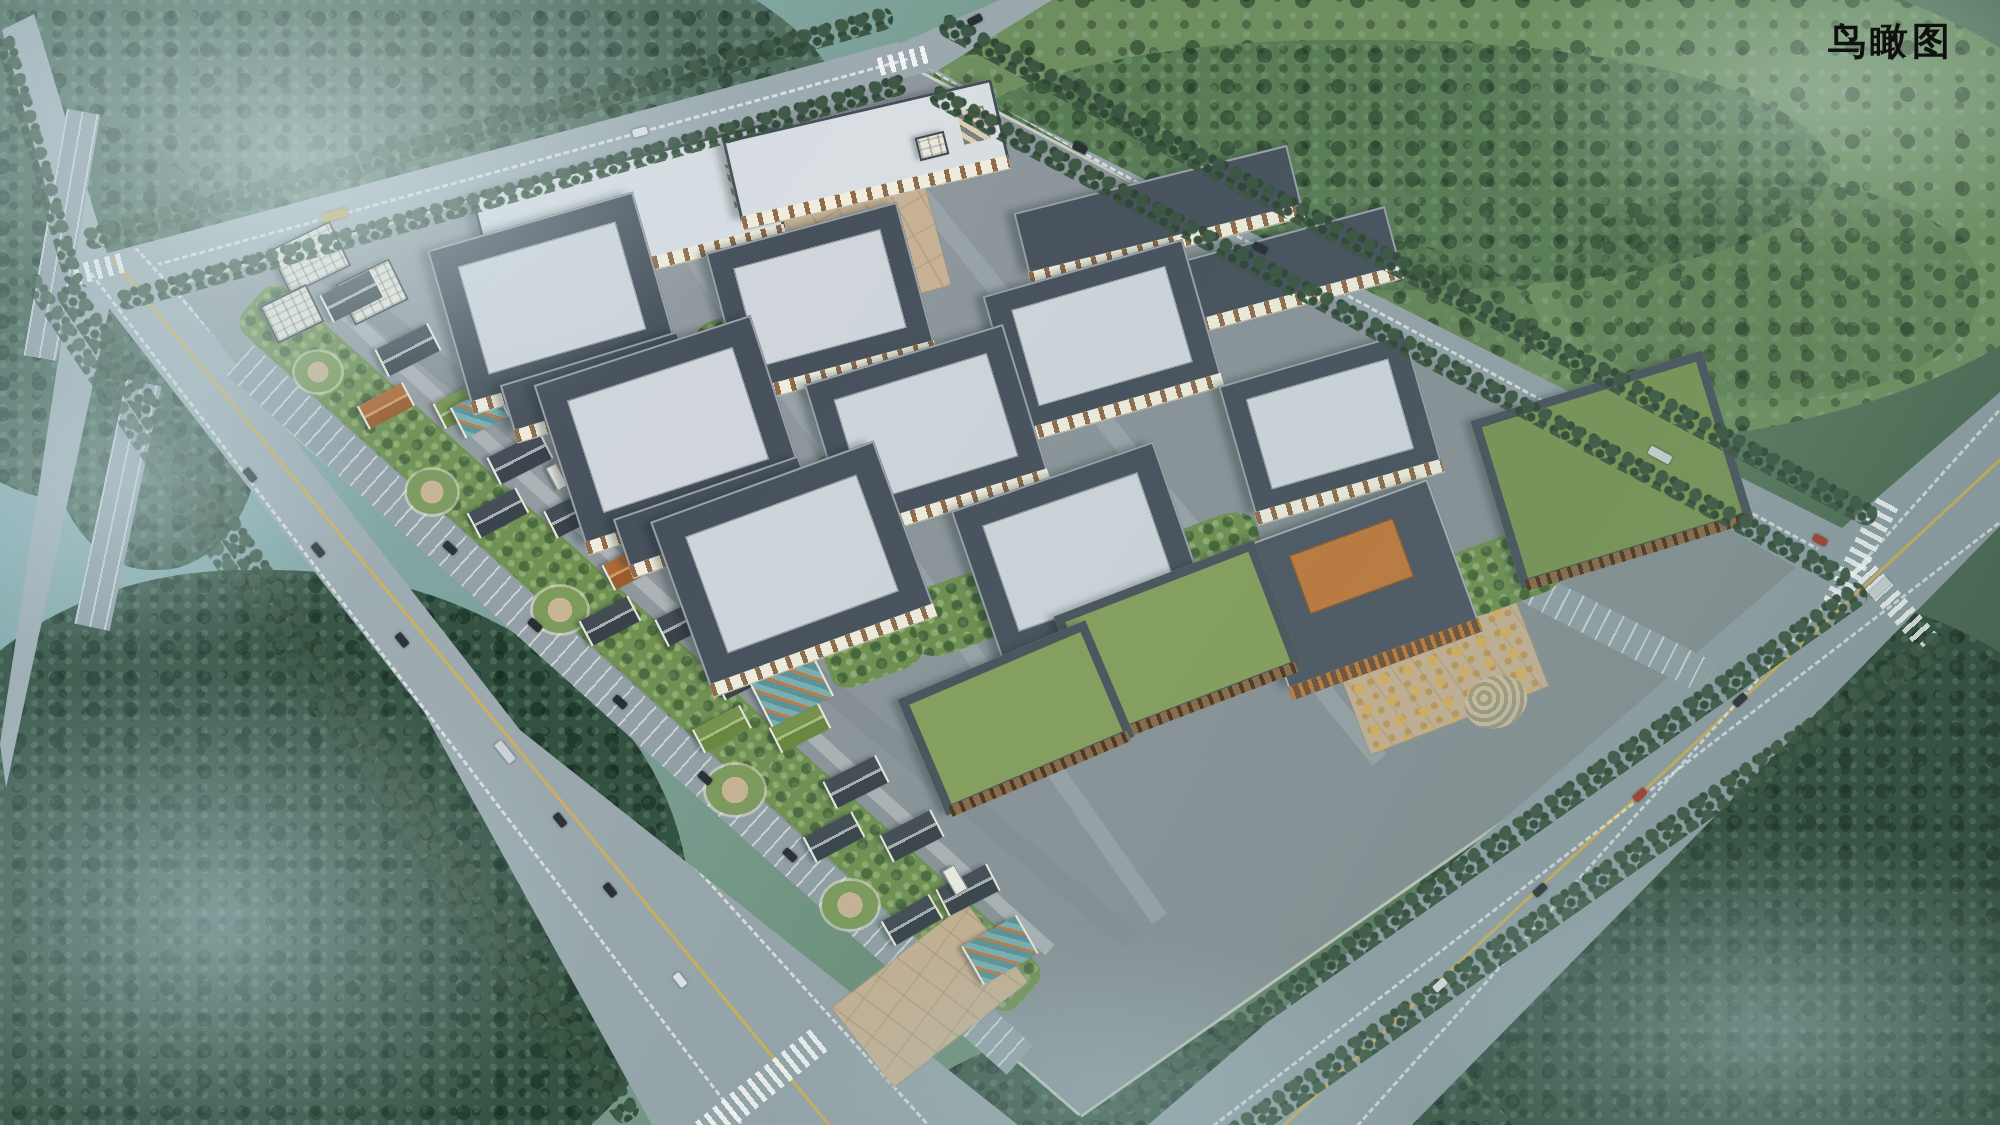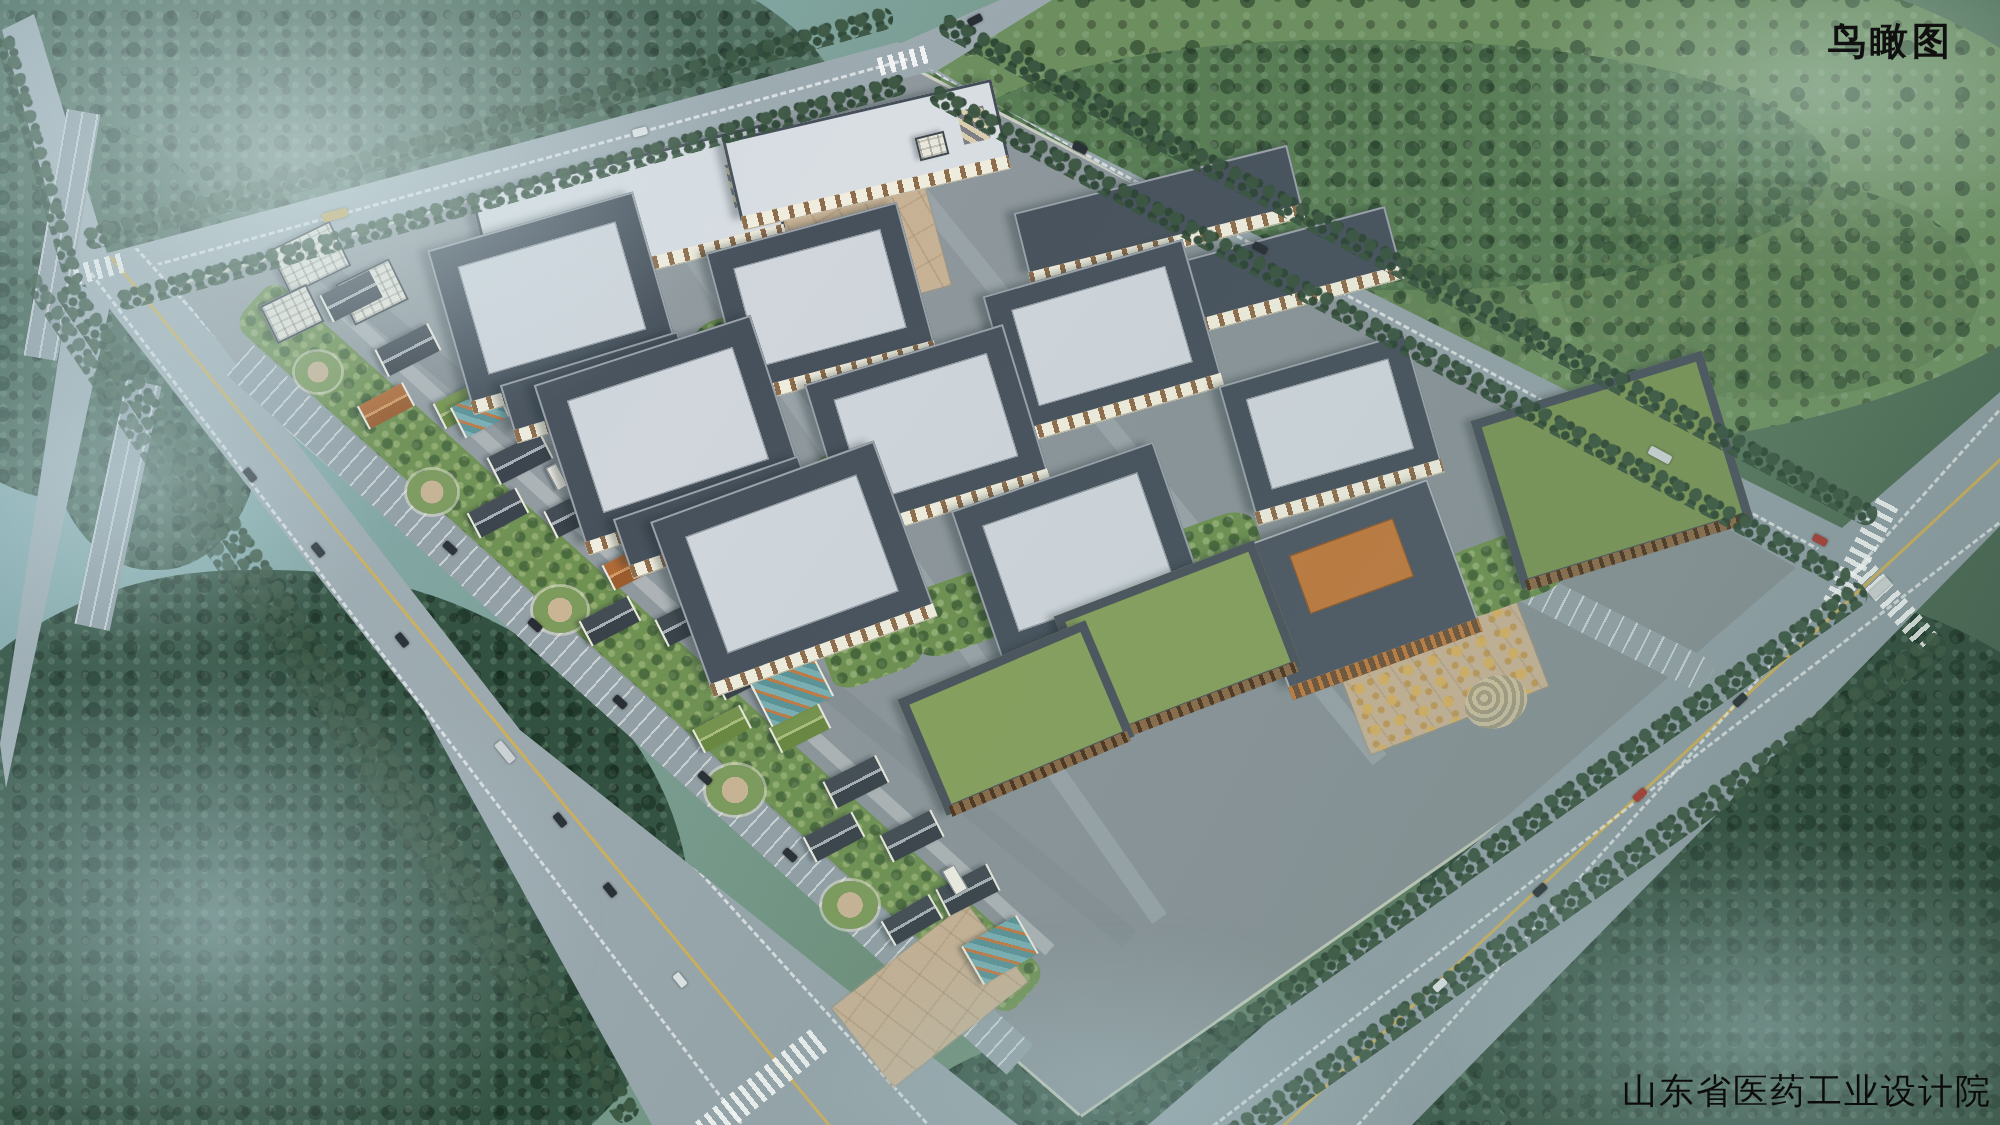--- a/index.html
+++ b/index.html
@@ -272,14 +272,13 @@
 
   <div class="tint"></div>
   <div class="mist" style="left:-150px;top:-120px;width:900px;height:560px;--m:rgba(215,232,235,.66);"></div>
   <div class="mist" style="left:-120px;top:260px;width:520px;height:420px;--m:rgba(195,218,224,.55);"></div>
   <div class="mist" style="left:-160px;top:640px;width:760px;height:560px;--m:rgba(186,212,220,.6);"></div>
   <div class="mist" style="left:760px;top:930px;width:700px;height:320px;--m:rgba(170,200,205,.38);"></div>
   <div class="mist" style="left:1380px;top:820px;width:760px;height:420px;--m:rgba(175,205,208,.5);"></div>
   <div class="mist" style="left:1500px;top:-80px;width:640px;height:340px;--m:rgba(200,220,220,.42);"></div>
 
   <div class="label title">鸟瞰图</div>
-  <div class="label credit">山东省医药工业设计院</div>
 </div>
 
 </body></html>

